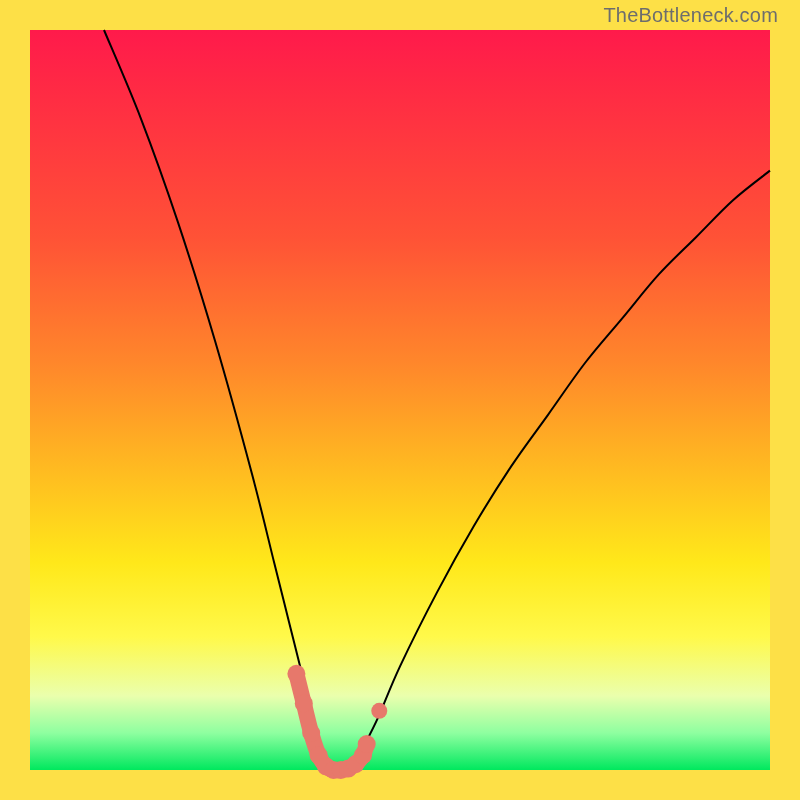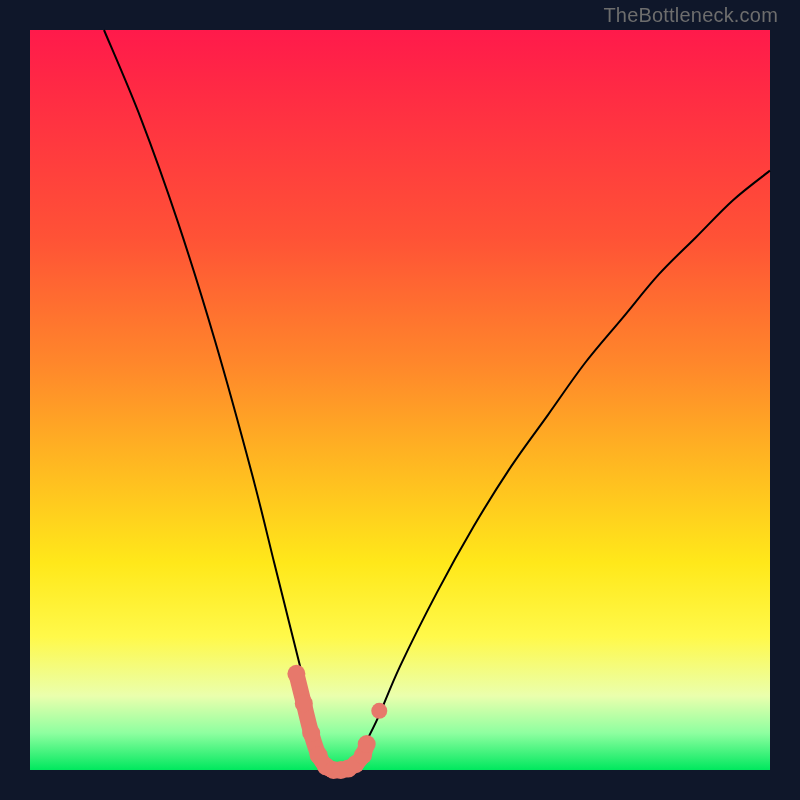--- a/index.html
+++ b/index.html
@@ -8,21 +8,21 @@
     width: 800px;
     height: 800px;
     background: #000;
     overflow: hidden;
     font-family: Arial, Helvetica, sans-serif;
   }
   .frame {
     position: relative;
     width: 800px;
     height: 800px;
-    background: #0f172a;
+    background: #fde047;
   }
   .plot-bg {
     position: absolute;
     left: 30px;
     top: 30px;
     width: 740px;
     height: 740px;
     
     background: linear-gradient(
       to bottom,

